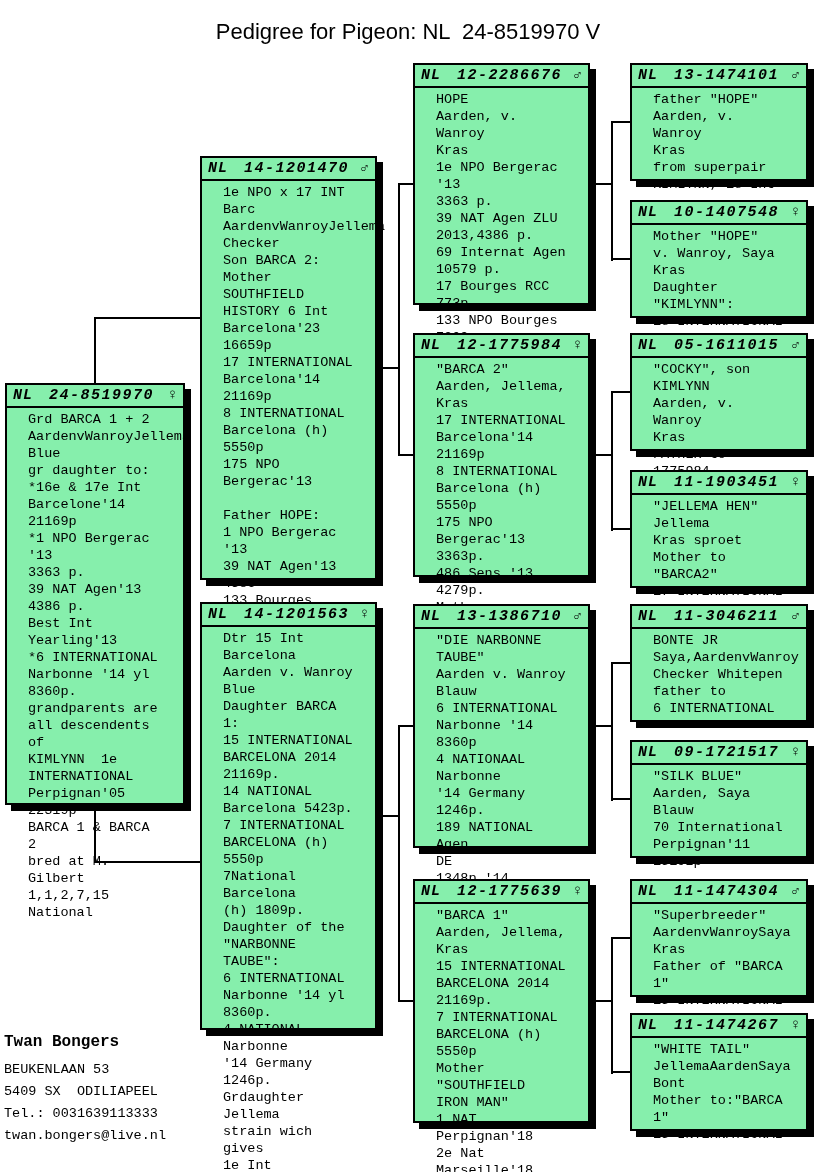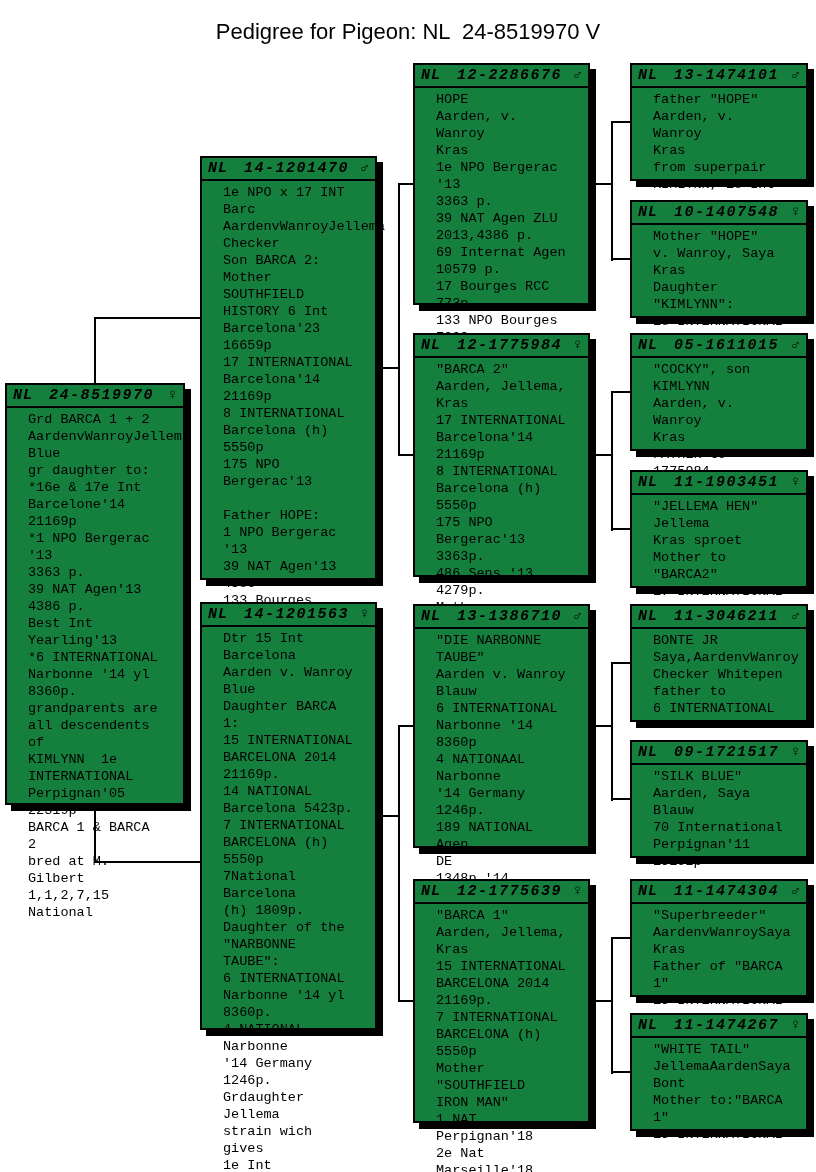--- a/index.html
+++ b/index.html
@@ -1,21 +1,21 @@
 <!DOCTYPE html>
 <html><head>
 <meta charset="utf-8">
 <style>
   html,body { margin:0; padding:0; background:#fff; }
   .page { position:relative; width:816px; height:1172px; background:#ffffff; overflow:hidden;
           font-family:"Liberation Mono", monospace; color:#000; }
   .title { position:absolute; top:19px; left:0; width:100%; text-align:center;
            font-family:"Liberation Sans", sans-serif; font-size:22px; white-space:pre; }
   .ln { position:absolute; background:#000; }
-  .box { position:absolute; background:#15803d; border:2px solid #000; box-sizing:border-box;
+  .box { position:absolute; background:#86efac; border:2px solid #000; box-sizing:border-box;
          box-shadow:6px 6px 0 #000; }
   .hd { height:23px; box-sizing:border-box; border-bottom:2px solid #000;
         padding:2px 6px 0 6px; display:flex; align-items:baseline;
         font-style:italic; font-weight:bold; font-size:15px; }
   .cc { letter-spacing:1px; }
   .rn { margin-left:16px; letter-spacing:1.5px; flex:1; }
   .sx { font-style:normal; font-weight:normal; font-size:15px; }
   .bd { padding:3px 21px; font-size:13.5px; line-height:17px; white-space:pre-wrap; }
   .owner { position:absolute; left:4px; top:1033px; }
   .owner-name { font-weight:bold; font-size:16px; }
@@ -330,16 +330,23 @@
       <span class="rn">11-1474267</span>
       <span class="sx">♀</span>
     </div>
     <div class="bd">"WHITE TAIL"
 JellemaAardenSaya
 Bont
 Mother to:"BARCA 1"
 15 INTERNATIONAL</div>
   </div>
 
+  <div class="owner">
+    <div class="owner-name">Twan Bongers</div>
+    <div class="owner-lines">BEUKENLAAN 53
+5409 SX  ODILIAPEEL
+Tel.: 0031639113333
+twan.bongers@live.nl</div>
+  </div>
 
   <div class="footer">24-10-2025   Compuclub © Twan Bongers</div>
 
 </div>
 
 </body></html>

